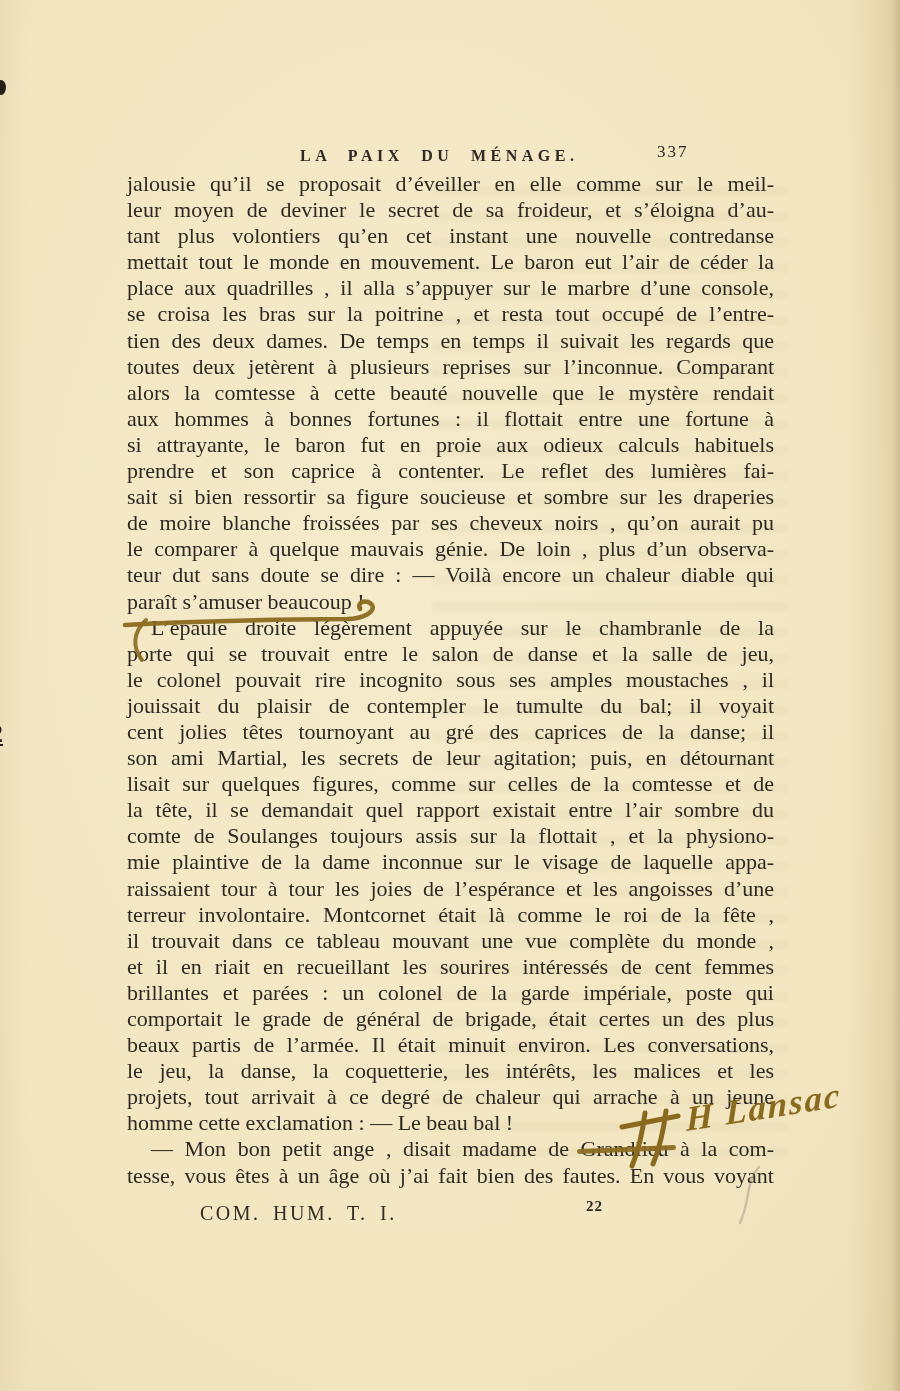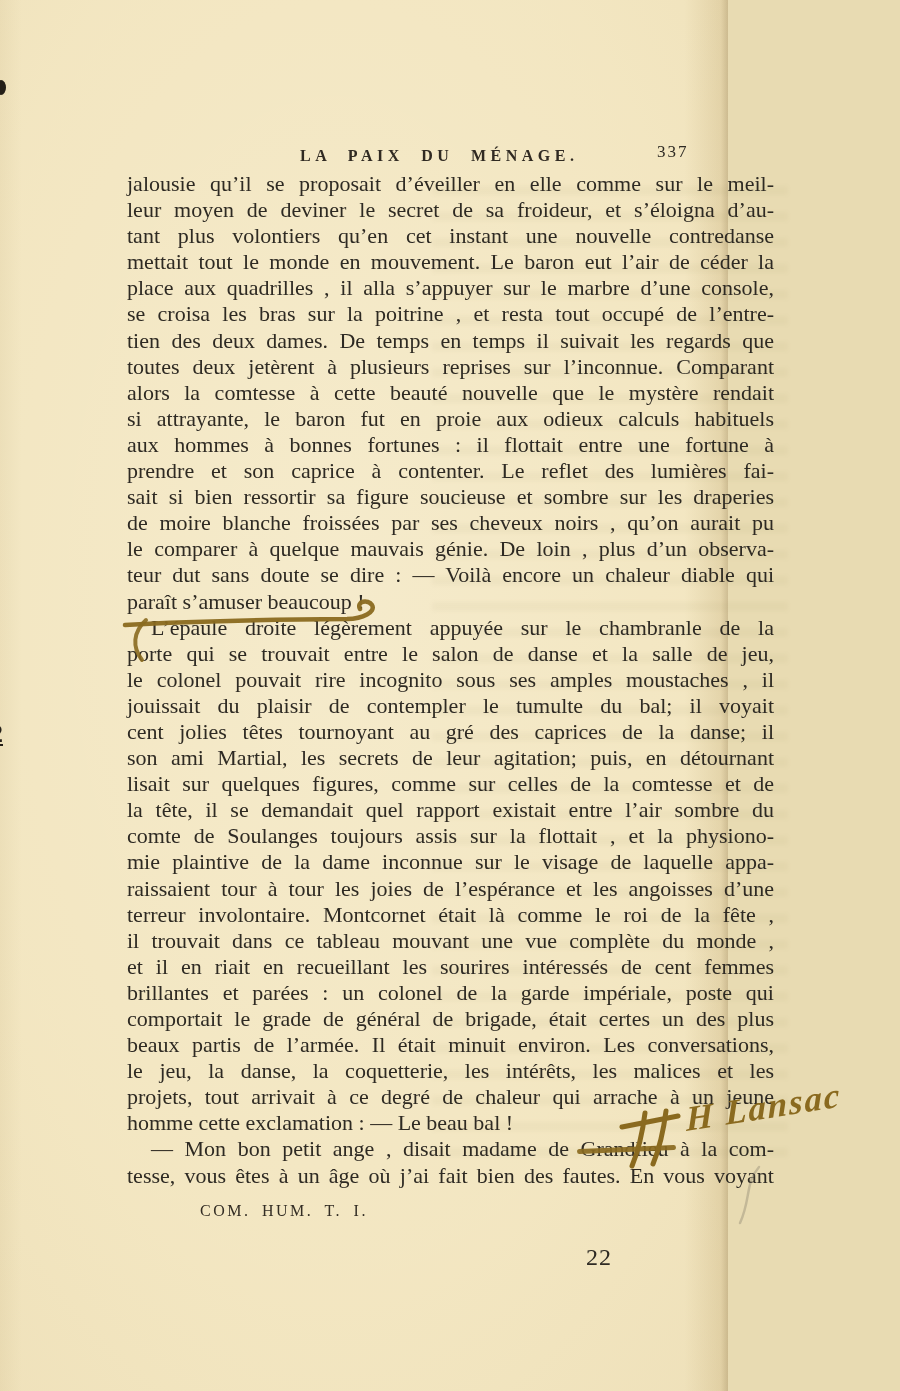--- a/index.html
+++ b/index.html
@@ -1,18 +1,18 @@
 <!DOCTYPE html>
 <html><head>
 <meta charset="utf-8">
 <style>
   html,body{margin:0;padding:0;}
   body{width:900px;height:1391px;overflow:hidden;background:#e8dbb2;}
   .page{
-    position:relative;width:728px;height:1391px;
+    position:relative;width:900px;height:1391px;
     background:
       radial-gradient(120% 115% at 46% 42%, rgba(255,252,240,0.25) 0%, rgba(255,250,230,0.05) 45%, rgba(160,125,55,0.10) 92%, rgba(140,105,40,0.16) 100%),
       linear-gradient(to right, rgba(140,110,45,0.07) 0%, rgba(0,0,0,0) 3%, rgba(0,0,0,0) 94%, rgba(150,115,45,0.16) 99%, rgba(115,85,30,0.30) 100%),
       #f2e5bf;
     font-family:"Liberation Serif","DejaVu Serif",serif;
     color:#2e2a23;
   }
   
   .bleed{
     position:absolute;left:432px;top:186px;width:356px;height:980px;
@@ -48,25 +48,25 @@
   .tt-svg{position:absolute;left:42%;top:-27px;width:66px;height:64px;overflow:visible;pointer-events:none;}
   .margin-note{
     position:absolute;left:686px;top:1100px;width:220px;
     font-size:35px;font-style:italic;font-weight:bold;letter-spacing:2px;
     color:#8a6a1f;transform:rotate(-9deg) skewX(-8deg);transform-origin:left center;
     white-space:nowrap;
   }
   .pencil-svg{position:absolute;left:733px;top:1163px;opacity:.30;pointer-events:none;}
   .footer-sig{
     position:absolute;left:200px;top:1202px;
-    font-size:16px;letter-spacing:2.5px;word-spacing:5px;color:#33esp;color:#332d24;
+    font-size:20px;letter-spacing:2.5px;word-spacing:5px;color:#33esp;color:#332d24;
   }
   .footer-num{
     position:absolute;left:586px;top:1198px;
-    font-size:24px;font-weight:400;letter-spacing:1px;color:#2e2a23;margin-top:46px;
+    font-size:15px;font-weight:700;letter-spacing:1px;color:#2e2a23;
   }
   .edge-dot{
     position:absolute;left:-4px;top:80px;width:10px;height:15px;
     background:#241f18;border-radius:50%;
   }
   .edge-glyph{
     position:absolute;left:-10px;top:720px;width:18px;height:30px;
     font-size:26px;font-weight:bold;color:#241f18;
     text-decoration:underline;line-height:28px;
   }
@@ -84,22 +84,22 @@
   <div class="text-block">
     <div class="line">jalousie qu’il se proposait d’éveiller en elle comme sur le meil-</div>
     <div class="line">leur moyen de deviner le secret de sa froideur, et s’éloigna d’au-</div>
     <div class="line">tant plus volontiers qu’en cet instant une nouvelle contredanse</div>
     <div class="line">mettait tout le monde en mouvement. Le baron eut l’air de céder la</div>
     <div class="line">place aux quadrilles , il alla s’appuyer sur le marbre d’une console,</div>
     <div class="line">se croisa les bras sur la poitrine , et resta tout occupé  de  l’entre-</div>
     <div class="line">tien des deux dames. De temps en temps il suivait les regards que</div>
     <div class="line">toutes deux jetèrent à plusieurs reprises sur l’inconnue. Comparant</div>
     <div class="line">alors la comtesse à cette beauté nouvelle que le mystère rendait</div>
+    <div class="line">aux hommes à bonnes fortunes : il flottait entre une fortune à</div>
     <div class="line">si attrayante, le baron fut en proie aux odieux calculs habituels</div>
-    <div class="line">aux hommes à bonnes fortunes : il flottait entre une fortune à</div>
     <div class="line">prendre et son caprice à contenter. Le reflet des lumières fai-</div>
     <div class="line">sait si bien ressortir sa figure soucieuse et sombre sur les draperies</div>
     <div class="line">de moire blanche froissées par ses cheveux noirs , qu’on aurait pu</div>
     <div class="line">le comparer à quelque mauvais génie. De loin , plus d’un observa-</div>
     <div class="line">teur dut sans doute se dire : — Voilà encore un chaleur diable qui</div>
     <div class="line short">paraît s’amuser beaucoup !</div>
 
     <div class="line indent">L’épaule droite légèrement appuyée sur le chambranle de la</div>
     <div class="line">porte qui se trouvait entre le salon de danse et la salle de jeu,</div>
     <div class="line">le colonel pouvait rire incognito sous ses amples moustaches , il</div>

